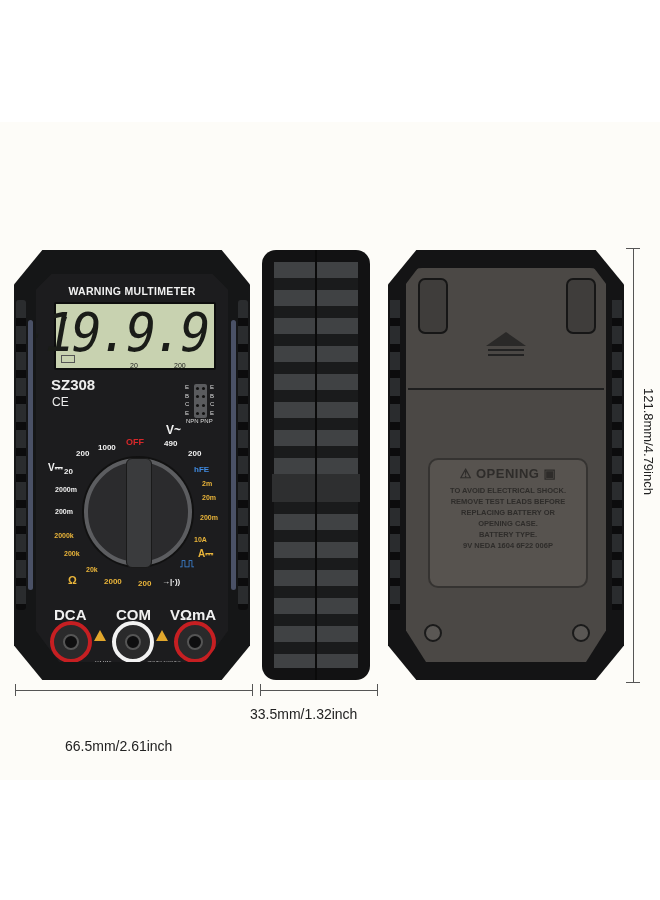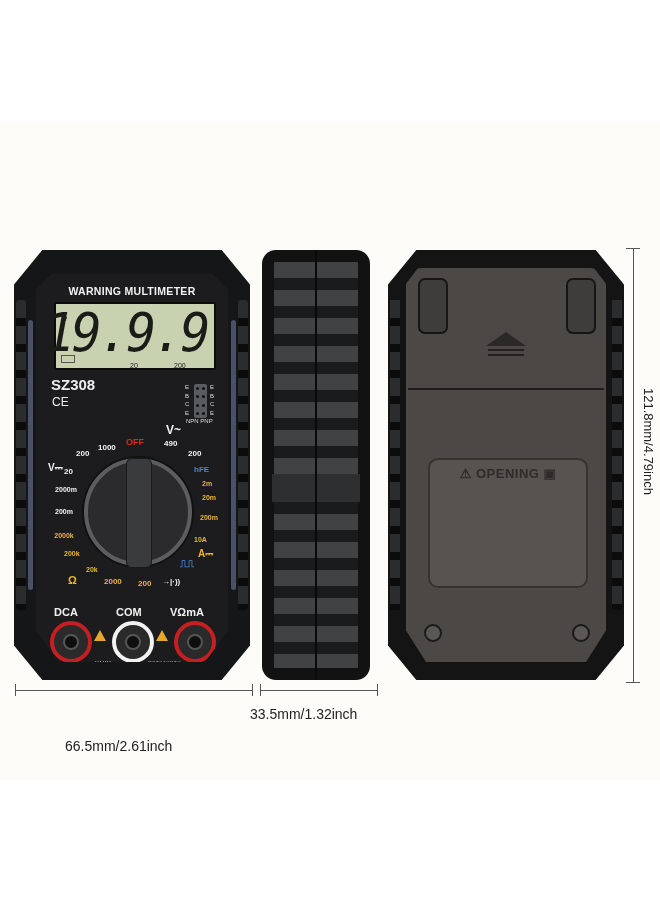--- a/index.html
+++ b/index.html
@@ -36,21 +36,21 @@
   .hfe-label { position:absolute; left:2px; top:34px; font-size:6px; color:#ddd; white-space:nowrap; }
 
   .dial-area { position:absolute; left:10px; top:150px; width:172px; height:175px; }
   .knob { position:absolute; left:38px; top:34px; width:100px; height:100px; border-radius:50%; background:#2b2b2d;
      border:4px solid #5c5d60; box-shadow:0 0 0 2px #111; }
   .knob-bar { position:absolute; left:38px; top:-4px; width:24px; height:108px; background:#3a3b3d; border-radius:6px; border:1px solid #1a1a1a; }
   .lbl { position:absolute; font-size:8px; font-weight:bold; color:#f0f0f0; white-space:nowrap; line-height:8px; text-align:center; }
   .lbl.y { color:#e9b43a; } .lbl.b { color:#3f8ae0; } .lbl.r { color:#d7282a; }
 
   .jacks { position:absolute; left:0; right:0; top:332px; height:50px; }
-  .jack-label { position:absolute; top:0; font-size:11px; font-weight:bold; color:#f0f0f0; }
+  .jack-label { position:absolute; top:0; font-size:15px; font-weight:bold; color:#f0f0f0; }
   .jack { position:absolute; top:15px; width:34px; height:34px; border-radius:50%; background:#2a2a2b; border:4px solid #c61f22; }
   .jack.com { border-color:#f2f2f2; }
   .jack::after { content:""; position:absolute; left:9px; top:9px; width:16px; height:16px; border-radius:50%; background:#0e0e0f; border:2px solid #555; box-sizing:border-box; }
   .warn { position:absolute; top:24px; width:0; height:0; border-left:6px solid transparent; border-right:6px solid transparent; border-bottom:11px solid #e2a72c; }
   .tiny { position:absolute; top:54px; font-size:4px; color:#ccc; text-align:center; line-height:5px; }
 
   
   .side { position:absolute; left:262px; top:250px; width:108px; height:430px; background:#121213; border-radius:14px; overflow:hidden; }
   .side .ribs { position:absolute; left:12px; top:12px; width:84px; height:406px;
      background:repeating-linear-gradient(#404244 0 16px, #1a1b1c 16px 28px); }
@@ -192,20 +192,28 @@
   <div class="foot" style="left:30px;"></div>
   <div class="foot" style="left:178px;"></div>
   <div class="eject">
     <div class="tri"></div>
       <div class="bar"></div>
       <div class="bar"></div>
   </div>
   <div class="cover-line"></div>
   <div class="warn-box">
     <div class="warn-title">⚠ <span>OPENING</span> ▣</div>
+    <div class="warn-text">
+      <div>TO AVOID ELECTRICAL SHOCK.</div>
+      <div>REMOVE TEST LEADS BEFORE</div>
+      <div>REPLACING BATTERY OR</div>
+      <div>OPENING CASE.</div>
+      <div>BATTERY TYPE.</div>
+      <div>9V NEDA 1604 6F22 006P</div>
+    </div>
   </div>
   <div class="screw" style="left:36px;"></div>
   <div class="screw" style="left:184px;"></div>
 </div>
 
 <div class="dim-tick" style="left:15px;top:684px;"></div>
 <div class="dim-h" style="left:15px;top:690px;width:238px;"></div>
 <div class="dim-tick" style="left:252px;top:684px;"></div>
 <div class="dim-label" style="left:65px;top:738px;">66.5mm/2.61inch</div>
 

